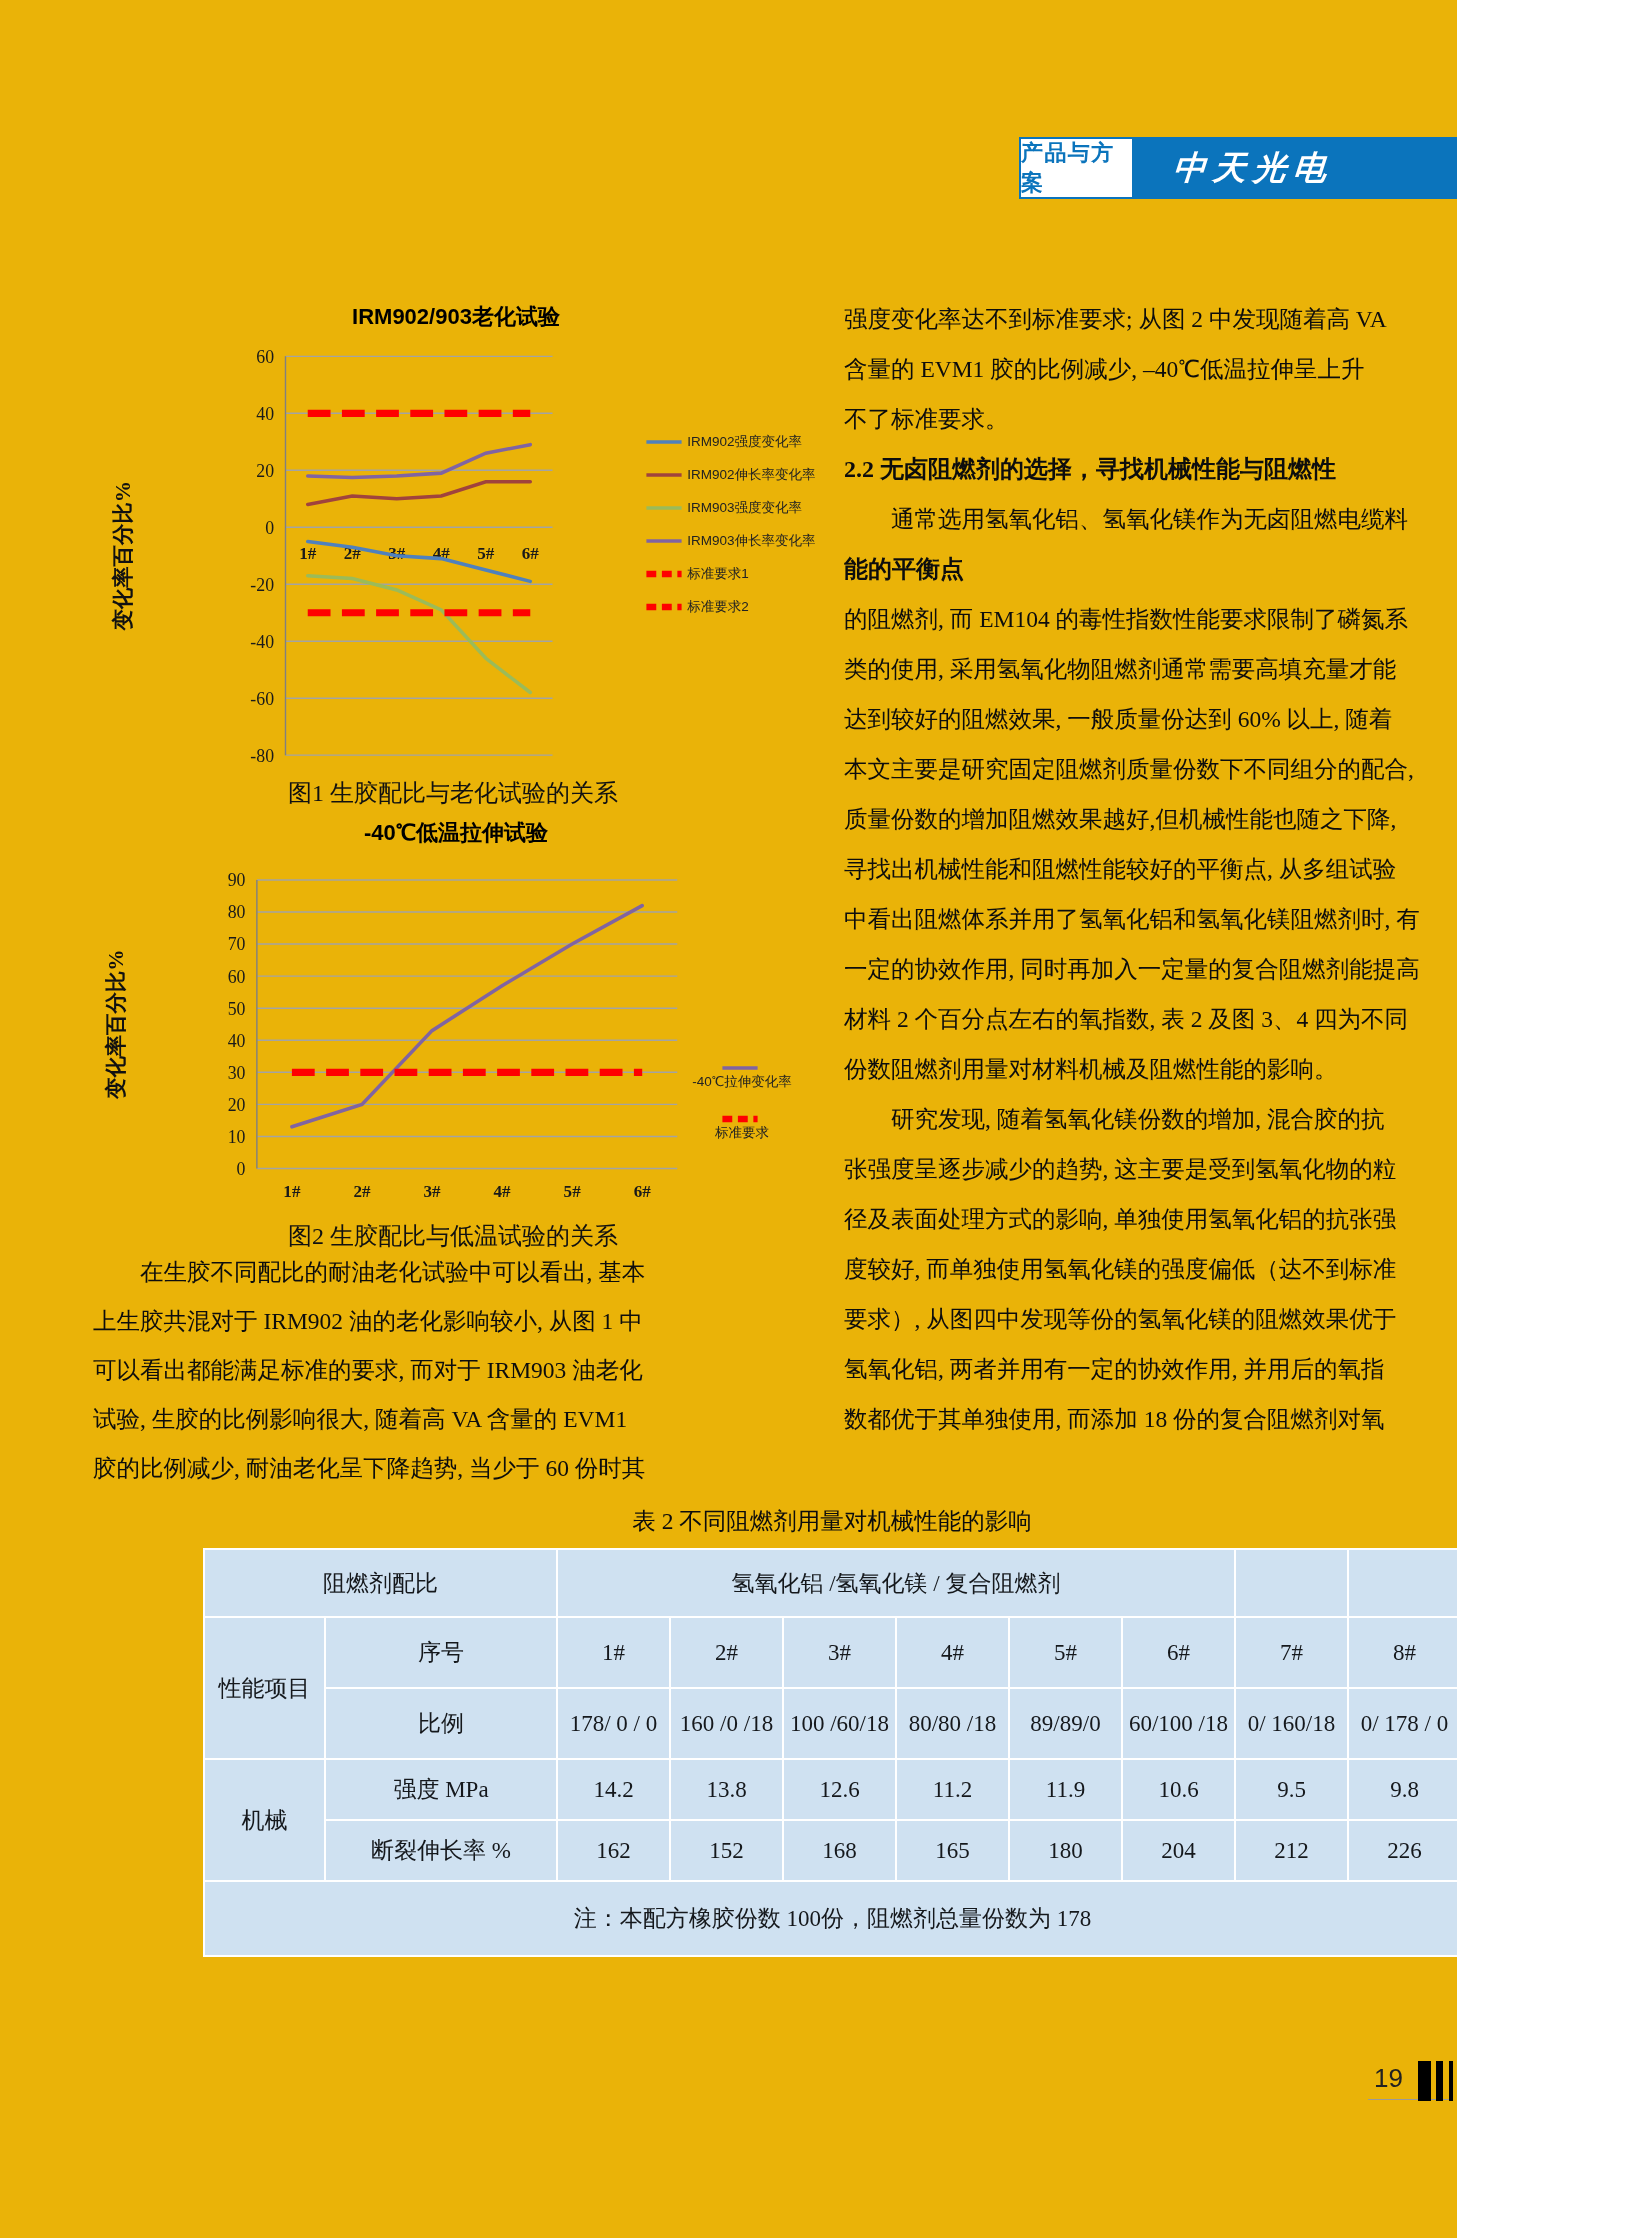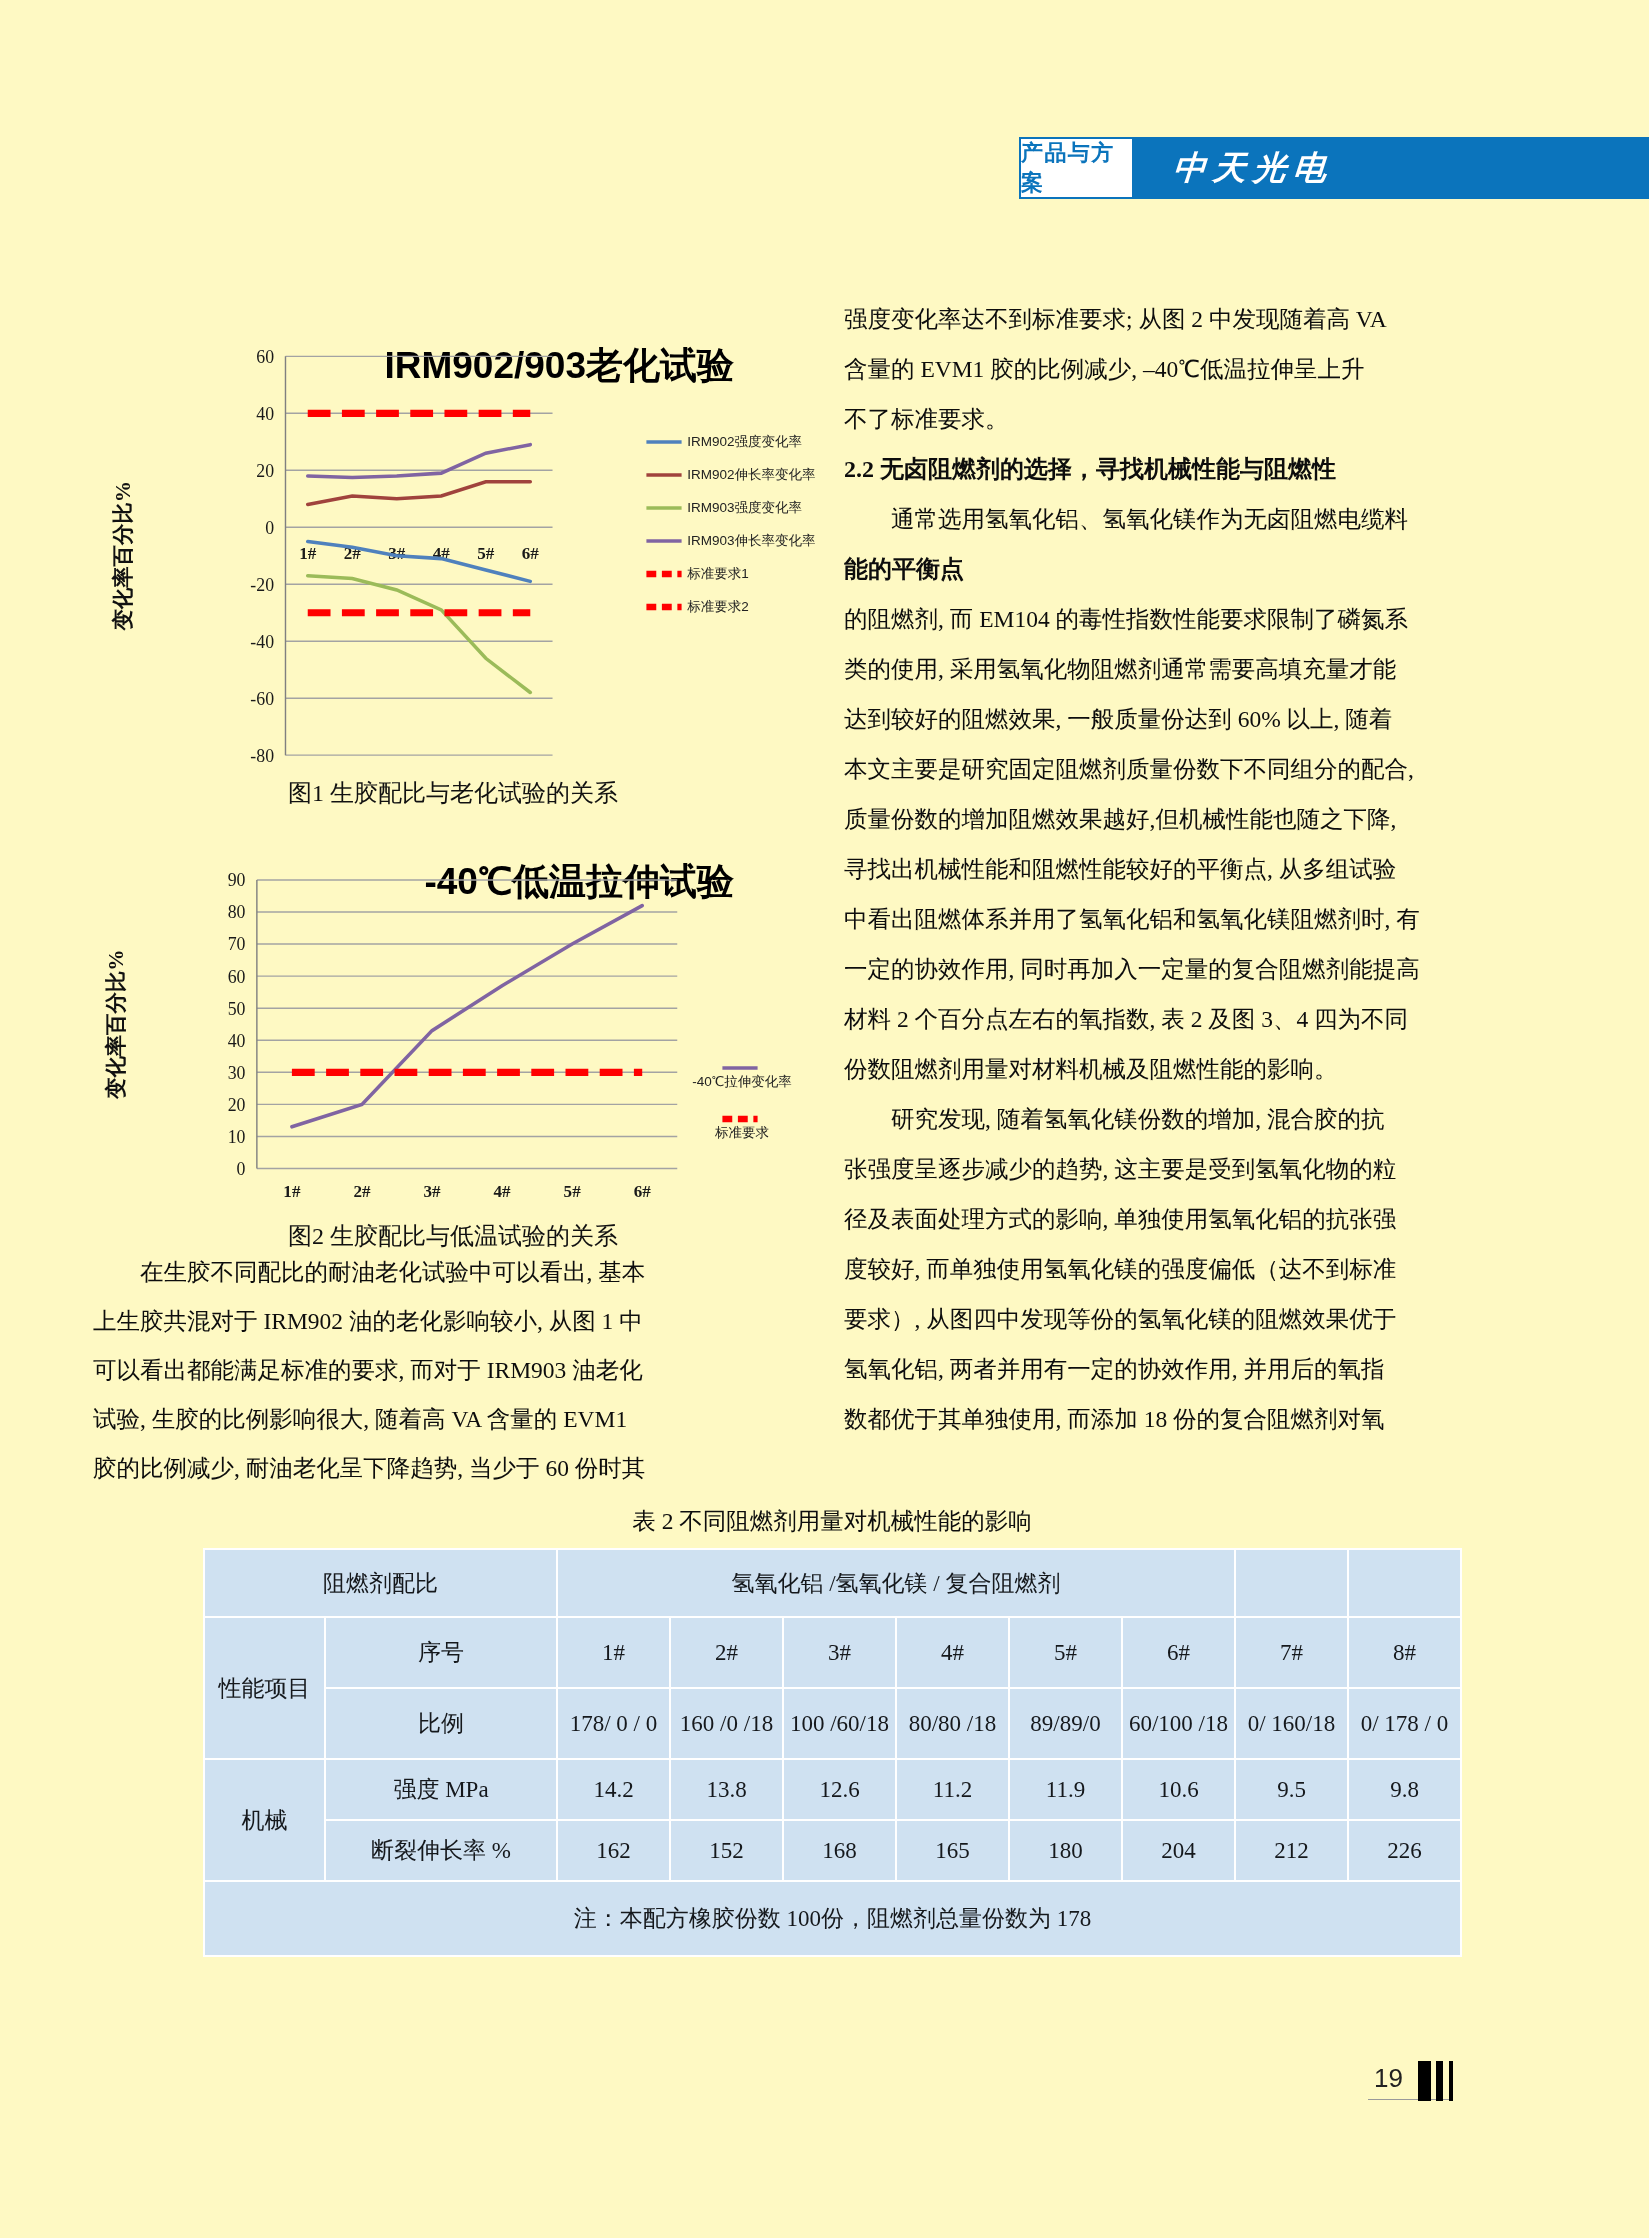--- a/index.html
+++ b/index.html
@@ -1,28 +1,28 @@
 <!DOCTYPE html>
 <html style="font-size:11.4px"><head>
 <meta charset="utf-8">
 <style>
   html,body{margin:0;padding:0;background:#fff;}
-  #page{position:relative;width:1649px;height:2239px;background:#fef9c3;overflow:hidden;
-        font-family:"Liberation Serif",serif;color:#111;}
+  #page{position:relative;width:1425px;height:2239px;background:#eab308;overflow:hidden;
+        font-family:"Liberation Serif",serif;color:#111;padding-left:32px;}
   
   .hdr-box{position:absolute;left:1019px;top:137px;width:115px;height:62px;background:#fff;
            border:2.1px solid #0b74bc;box-sizing:border-box;display:flex;align-items:center;justify-content:center;}
   .hdr-box span{color:#0b74bc;font-size:22px;font-weight:bold;font-family:"Liberation Sans",sans-serif;letter-spacing:1.4px;}
   .hdr-banner{position:absolute;left:1134px;top:137px;width:515px;height:62px;background:#0b74bc;
               display:flex;align-items:center;}
   .hdr-banner span{color:#fff;font-size:33px;font-weight:bold;font-style:italic;letter-spacing:7.1px;
                    margin-left:39px;font-family:"Liberation Serif",serif;transform:skewX(-4deg);}
   
-  .chart-title{position:absolute;left:178px;width:556px;text-align:right;font-size:37px;font-weight:bold;
-               font-family:"Liberation Sans",sans-serif;color:#000;margin-top:39px;}
+  .chart-title{position:absolute;left:178px;width:556px;text-align:center;font-size:22px;font-weight:bold;
+               font-family:"Liberation Sans",sans-serif;color:#000;}
   .fig-caption{position:absolute;left:93px;width:720px;text-align:center;font-size:24px;color:#111;}
   
   .chart-svg{position:absolute;}
   svg text{font-family:"Liberation Serif",serif;}
   .legend{position:absolute;display:flex;flex-direction:column;}
   .lg-row{display:flex;align-items:center;white-space:nowrap;}
   .lg-row span{font-size:13.5px;font-family:"Liberation Sans",sans-serif;color:#222;margin-left:4.3px;}
   .legend1 .lg-row{height:33px;}
   .legend2 .lg-row{height:51px;flex-direction:column;}
   

